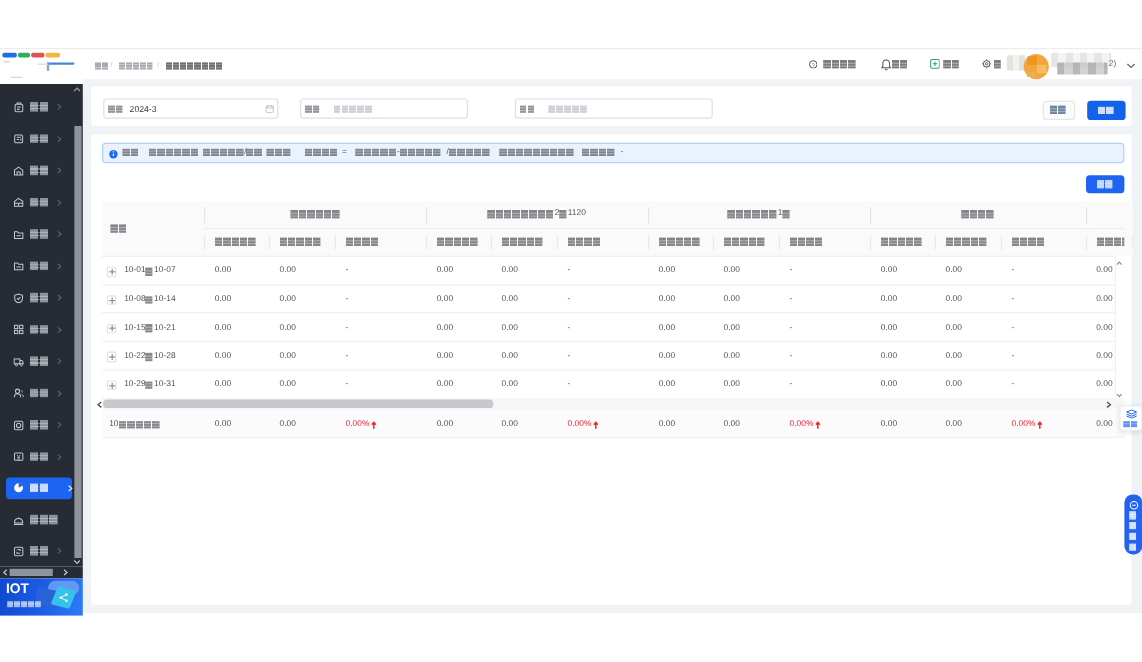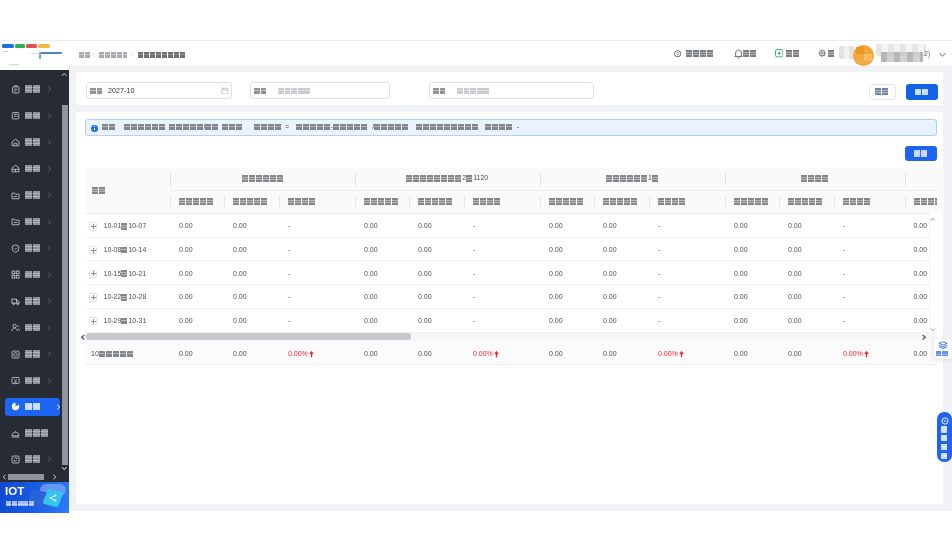--- a/index.html
+++ b/index.html
@@ -53,21 +53,21 @@
 <div class="ab" style="left:864px;top:54px;width:8px;height:7px;background:#f6bd62;"></div>
 <div class="ab" style="left:856px;top:60px;width:7px;height:4px;background:#f0ae4e;"></div>
 <div class="ab txtn" style="left:924.00px;top:48.96px;font-size:7px;line-height:10.08px;color:#6a6d72;">2)</div>
 <svg class="ab" style="left:938px;top:51.5px;" width="9" height="6" viewBox="0 0 9 6">
     <path d="M1.5 1.3 L4.5 4.2 L7.5 1.3" fill="none" stroke="#5e6470" stroke-width="1"></path>
   </svg>
 <div class="ab" style="left:68.5px;top:66px;width:883.5px;height:445px;background:#f0f2f5;"></div>
 <div class="ab" style="left:76px;top:72px;width:867px;height:33px;background:#fff;border-radius:2px;"></div>
 <div class="ab" style="left:86px;top:82px;width:146px;height:17px;background:#fff;border:1px solid #dcdfe6;border-radius:3px;box-sizing:border-box;"></div>
 <div class="ab" style="left:90.00px;top:87.90px;width:12.34px;height:6.20px;background-image:linear-gradient(0deg,rgba(255,255,255,0) 0 26%,rgba(255,255,255,0.42) 26% 38%,rgba(255,255,255,0) 38% 58%,rgba(255,255,255,0.42) 58% 70%,rgba(255,255,255,0) 70% 100%),repeating-linear-gradient(90deg,rgba(70,75,82,0.6) 0 5.74px,rgba(0,0,0,0) 5.74px 6.60px);"></div>
-<div class="ab txtn" style="left:108.00px;top:86.32px;font-size:7.2px;line-height:10.37px;color:#34383e;">2027-10</div>
+<div class="ab txtn" style="left:108.00px;top:86.32px;font-size:7.2px;line-height:10.37px;color:#34383e;">2024-3</div>
 <svg class="ab" style="left:221px;top:86.8px;" width="7.5" height="7.5" viewBox="0 0 8 8">
     <rect x="0.8" y="1.4" width="6.4" height="5.8" rx="0.8" fill="none" stroke="#b6bac2" stroke-width="0.8"></rect>
     <path d="M0.8 3.2 L7.2 3.2 M2.4 0.6 L2.4 2 M5.6 0.6 L5.6 2" stroke="#b6bac2" stroke-width="0.8"></path>
   </svg>
 <div class="ab" style="left:250px;top:82px;width:140px;height:17px;background:#fff;border:1px solid #dcdfe6;border-radius:3px;box-sizing:border-box;"></div>
 <div class="ab" style="left:254.00px;top:87.90px;width:12.34px;height:6.20px;background-image:linear-gradient(0deg,rgba(255,255,255,0) 0 26%,rgba(255,255,255,0.42) 26% 38%,rgba(255,255,255,0) 38% 58%,rgba(255,255,255,0.42) 58% 70%,rgba(255,255,255,0) 70% 100%),repeating-linear-gradient(90deg,rgba(70,75,82,0.6) 0 5.74px,rgba(0,0,0,0) 5.74px 6.60px);"></div>
 <div class="ab" style="left:277.50px;top:87.90px;width:32.14px;height:6.20px;background-image:linear-gradient(0deg,rgba(255,255,255,0) 0 26%,rgba(255,255,255,0.42) 26% 38%,rgba(255,255,255,0) 38% 58%,rgba(255,255,255,0.42) 58% 70%,rgba(255,255,255,0) 70% 100%),repeating-linear-gradient(90deg,rgba(172,177,185,0.65) 0 5.74px,rgba(0,0,0,0) 5.74px 6.60px);"></div>
 <div class="ab" style="left:429px;top:82px;width:165px;height:17px;background:#fff;border:1px solid #dcdfe6;border-radius:3px;box-sizing:border-box;"></div>
 <div class="ab" style="left:433.00px;top:87.90px;width:12.34px;height:6.20px;background-image:linear-gradient(0deg,rgba(255,255,255,0) 0 26%,rgba(255,255,255,0.42) 26% 38%,rgba(255,255,255,0) 38% 58%,rgba(255,255,255,0.42) 58% 70%,rgba(255,255,255,0) 70% 100%),repeating-linear-gradient(90deg,rgba(70,75,82,0.6) 0 5.74px,rgba(0,0,0,0) 5.74px 6.60px);"></div>
 <div class="ab" style="left:456.50px;top:87.90px;width:32.14px;height:6.20px;background-image:linear-gradient(0deg,rgba(255,255,255,0) 0 26%,rgba(255,255,255,0.42) 26% 38%,rgba(255,255,255,0) 38% 58%,rgba(255,255,255,0.42) 58% 70%,rgba(255,255,255,0) 70% 100%),repeating-linear-gradient(90deg,rgba(172,177,185,0.65) 0 5.74px,rgba(0,0,0,0) 5.74px 6.60px);"></div>

